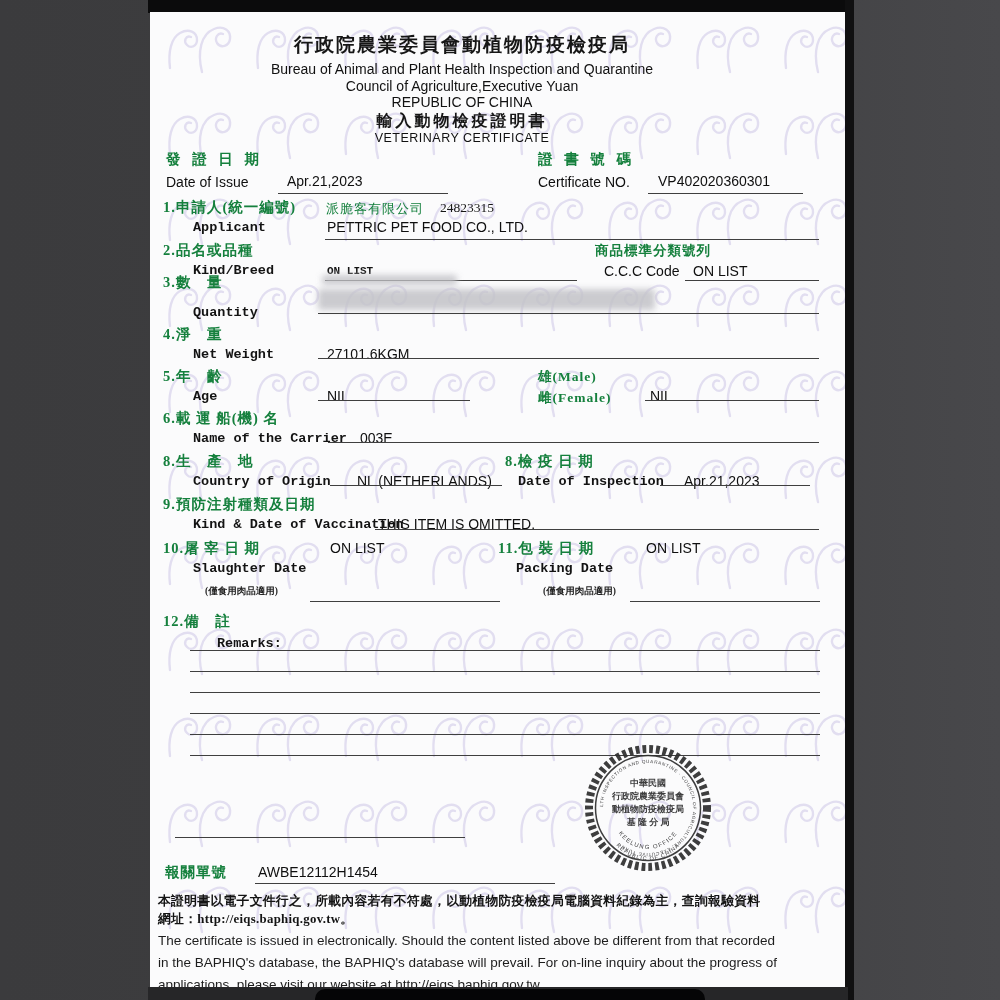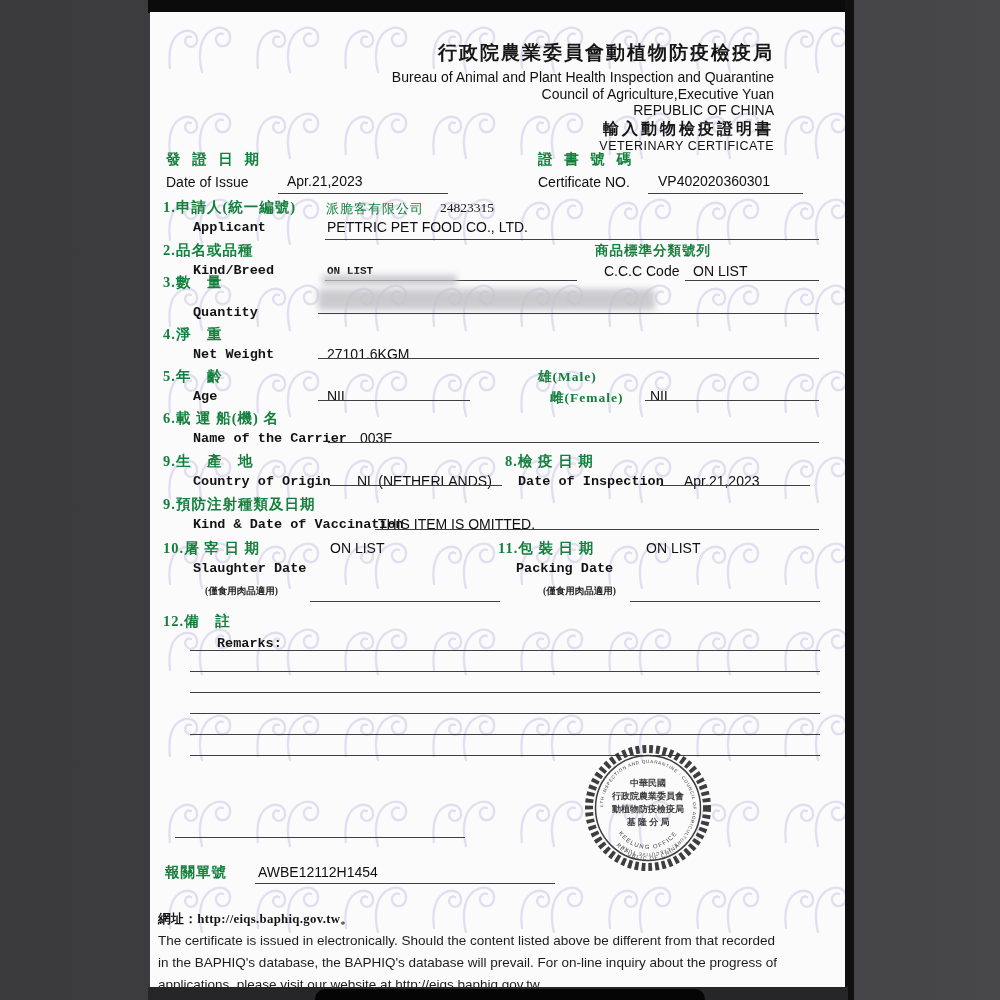--- a/index.html
+++ b/index.html
@@ -13,21 +13,21 @@
   .bottombar{position:absolute;left:315px;top:989px;width:390px;height:20px;border-radius:10px;background:#050506;}
   .doc{position:absolute;left:150px;top:12px;width:695px;height:975px;background:#fbfbfc;overflow:hidden;}
   .wm-svg{position:absolute;left:0;top:0;pointer-events:none;}
   .t{position:absolute;white-space:nowrap;color:#161616;}
   .zh{font-family:"Liberation Serif",serif;font-weight:bold;font-size:14.5px;letter-spacing:1px;color:#15803d;}
   .zh-sp{letter-spacing:4px;}
   .mono{font-family:"Liberation Mono",monospace;font-weight:bold;font-size:13.5px;color:#131313;}
   .val{font-family:"Liberation Sans",sans-serif;font-size:14px;color:#0f0f0f;}
   .hdr-zh{font-family:"Liberation Serif",serif;font-weight:bold;letter-spacing:2px;}
   .hdr-en{font-family:"Liberation Sans",sans-serif;color:#111;}
-  .ctr{left:0;width:624px;text-align:right;margin-top:8px;}
+  .ctr{left:0;width:624px;text-align:center;}
   .uline{position:absolute;height:0;border-top:1.5px solid #3f3f3f;}
   .note-zh{font-family:"Liberation Serif",serif;font-weight:bold;font-size:9.5px;color:#222;}
   .blur{position:absolute;background:#c3c3c8;filter:blur(3px);opacity:.85;border-radius:2px;}
   .foot-zh{font-family:"Liberation Serif",serif;font-weight:bold;font-size:12.8px;color:#141414;letter-spacing:.3px;}
   .foot-en{font-family:"Liberation Sans",sans-serif;font-size:13.5px;color:#1d1d1d;}
 </style>
 </head>
 <body>
 
 <div class="stage">
@@ -175,30 +175,30 @@
     <div class="t zh" style="left:13px;top:313px;">4.淨　重</div>
     <div class="t mono" style="left:43px;top:335px;">Net Weight</div>
     <div class="t val" style="left:177px;top:334px;">27101.6KGM</div>
     <div class="uline" style="left:168px;top:346px;width:501px;"></div>
 
     <div class="t zh" style="left:13px;top:355px;">5.年　齡</div>
     <div class="t zh" style="left:388px;top:356px;font-size:13.5px;">雄(Male)</div>
     <div class="t mono" style="left:43px;top:377px;">Age</div>
     <div class="t val" style="left:177px;top:376px;">NIL</div>
     <div class="uline" style="left:168px;top:388px;width:152px;"></div>
-    <div class="t zh" style="left:400px;top:377px;font-size:13.5px;">雌(Female)</div>
+    <div class="t zh" style="left:388px;top:377px;font-size:13.5px;">雌(Female)</div>
     <div class="t val" style="left:500px;top:376px;">NIL</div>
     <div class="uline" style="left:495px;top:388px;width:174px;"></div>
 
     <div class="t zh" style="left:13px;top:397px;">6.載 運 船(機) 名</div>
     <div class="t mono" style="left:43px;top:419px;">Name of the Carrier</div>
     <div class="t val" style="left:210px;top:418px;">003E</div>
     <div class="uline" style="left:178px;top:430px;width:491px;"></div>
 
-    <div class="t zh" style="left:13px;top:440px;">9.生　產　地</div>
+    <div class="t zh" style="left:13px;top:440px;">8.生　產　地</div>
     <div class="t zh" style="left:355px;top:440px;">8.檢 疫 日 期</div>
     <div class="t mono" style="left:43px;top:462px;">Country of Origin</div>
     <div class="t val" style="left:207px;top:461px;">NL (NETHERLANDS)</div>
     <div class="uline" style="left:180px;top:473px;width:172px;"></div>
     <div class="t mono" style="left:368px;top:462px;">Date of Inspection</div>
     <div class="t val" style="left:534px;top:461px;">Apr.21,2023</div>
     <div class="uline" style="left:510px;top:473px;width:150px;"></div>
 
     <div class="t zh" style="left:13px;top:483px;">9.預防注射種類及日期</div>
     <div class="t mono" style="left:43px;top:505px;">Kind &amp; Date of Vaccination</div>
@@ -247,20 +247,21 @@
       </text>
       <text font-size="5.5" letter-spacing="1" fill="#2e2e2e" font-family="Liberation Sans, sans-serif">
         <textPath href="#arcR" startOffset="50%" text-anchor="middle">REPUBLIC OF CHINA</textPath>
       </text>
     </svg>
 
     <div class="t zh" style="left:15px;top:851px;">報關單號</div>
     <div class="t val" style="left:108px;top:852px;">AWBE12112H1454</div>
     <div class="uline" style="left:105px;top:871px;width:300px;"></div>
 
+    <div class="t foot-zh" style="left:8px;top:881px;">本證明書以電子文件行之，所載內容若有不符處，以動植物防疫檢疫局電腦資料紀錄為主，查詢報驗資料</div>
     <div class="t foot-zh" style="left:8px;top:899px;">網址：http://eiqs.baphiq.gov.tw。</div>
     <div class="t foot-en" style="left:8px;top:943px;">in the BAPHIQ's database, the BAPHIQ's database will prevail. For on-line inquiry about the progress of</div>
     <div class="t foot-en" style="left:8px;top:921px;">The certificate is issued in electronically. Should the content listed above be different from that recorded</div>
     <div class="t foot-en" style="left:8px;top:965px;">applications, please visit our website at http://eiqs.baphiq.gov.tw.</div>
 
   </div>
 
   <div class="bottombar"></div>
 </div>
 

